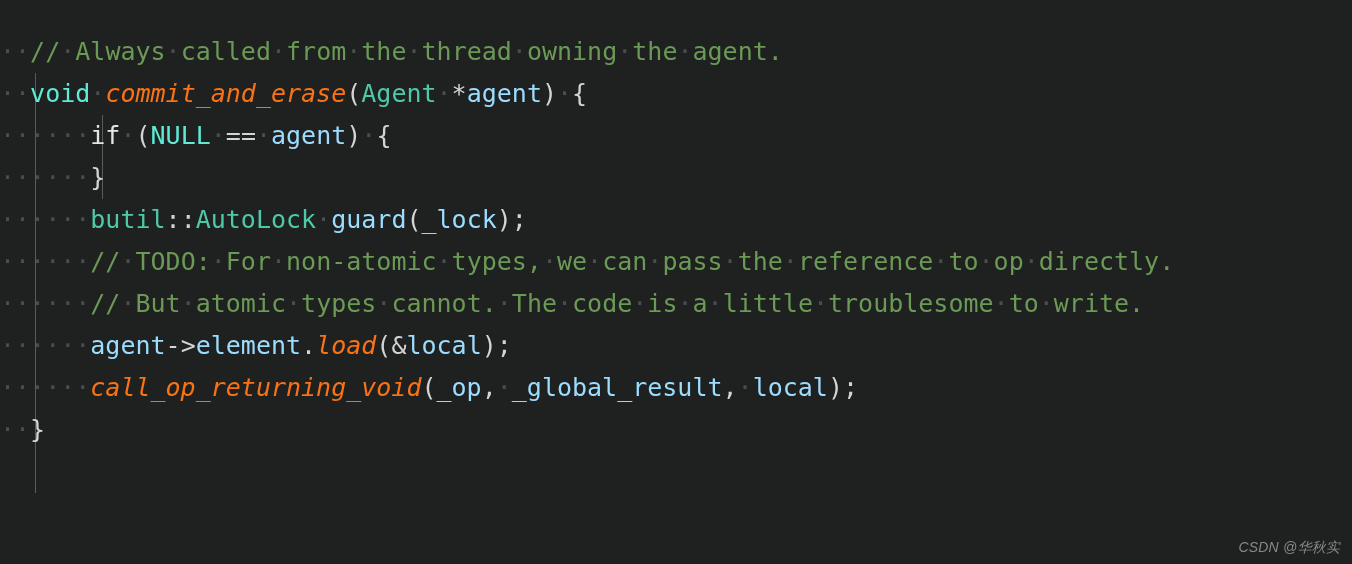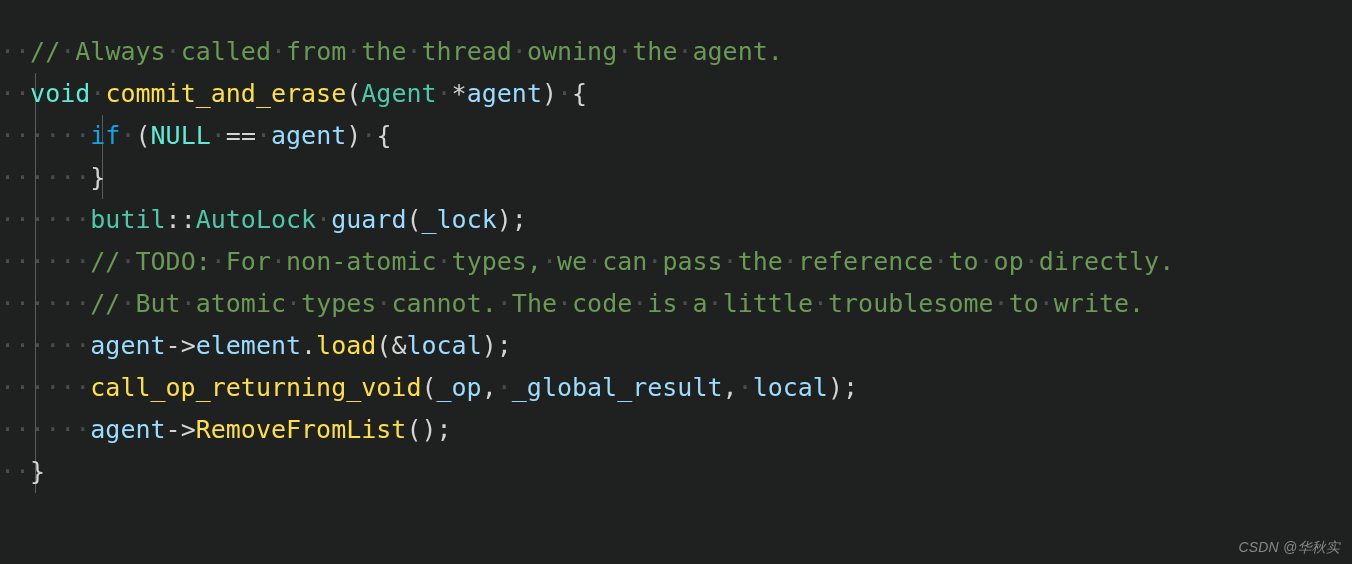--- a/index.html
+++ b/index.html
@@ -44,23 +44,23 @@
     top: 0;
     bottom: 0;
     z-index: 0;
   }
   .ln-inner { position: relative; z-index: 1; }
 
   
   .t-ws       { color: #4a4d4d; }
   .t-comment  { color: #6a9a55; }
   .t-keyword  { color: #5eead4; }
-  .t-ctrl     { color: #0ea5e9; text-align: center; }
+  .t-ctrl     { color: #e5e5e5; text-align: center; }
   .t-type     { color: #4ec9a8; }
-  .t-func     { color: #fde047; }
+  .t-func     { color: #f97316; font-style: italic; }
   .t-var      { color: #9cdcfe; }
   .t-punct    { color: #d4d4d4; }
 
   #watermark {
     position: absolute;
     right: 12px;
     bottom: 8px;
     color: #9a9a9a;
     font-family: "Liberation Sans", "DejaVu Sans", sans-serif;
     font-size: 14px;
@@ -80,17 +80,16 @@
       <div class="guide" style="left: 101.5px; top: 84px; height: 84px; bottom: auto;"></div>
       <div class="code-line"><span class="ln-inner"><span class="t-ws">··</span><span class="t-comment">//<span class="t-ws">·</span>Always<span class="t-ws">·</span>called<span class="t-ws">·</span>from<span class="t-ws">·</span>the<span class="t-ws">·</span>thread<span class="t-ws">·</span>owning<span class="t-ws">·</span>the<span class="t-ws">·</span>agent.</span></span></div>
       <div class="code-line"><span class="ln-inner"><span class="t-ws">··</span><span class="t-keyword">void</span><span class="t-ws">·</span><span class="t-func">commit_and_erase</span><span class="t-punct">(</span><span class="t-type">Agent</span><span class="t-ws">·</span><span class="t-punct">*</span><span class="t-var">agent</span><span class="t-punct">)</span><span class="t-ws">·</span><span class="t-punct">{</span></span></div>
       <div class="code-line"><span class="ln-inner"><span class="t-ws">······</span><span class="t-ctrl">if</span><span class="t-ws">·</span><span class="t-punct">(</span><span class="t-keyword">NULL</span><span class="t-ws">·</span><span class="t-punct">==</span><span class="t-ws">·</span><span class="t-var">agent</span><span class="t-punct">)</span><span class="t-ws">·</span><span class="t-punct">{</span></span></div>
       <div class="code-line"><span class="ln-inner"><span class="t-ws">······</span><span class="t-punct">}</span></span></div>
       <div class="code-line"><span class="ln-inner"><span class="t-ws">······</span><span class="t-type">butil</span><span class="t-punct">::</span><span class="t-type">AutoLock</span><span class="t-ws">·</span><span class="t-var">guard</span><span class="t-punct">(</span><span class="t-var">_lock</span><span class="t-punct">)</span><span class="t-punct">;</span></span></div>
       <div class="code-line"><span class="ln-inner"><span class="t-ws">······</span><span class="t-comment">//<span class="t-ws">·</span>TODO:<span class="t-ws">·</span>For<span class="t-ws">·</span>non-atomic<span class="t-ws">·</span>types,<span class="t-ws">·</span>we<span class="t-ws">·</span>can<span class="t-ws">·</span>pass<span class="t-ws">·</span>the<span class="t-ws">·</span>reference<span class="t-ws">·</span>to<span class="t-ws">·</span>op<span class="t-ws">·</span>directly.</span></span></div>
       <div class="code-line"><span class="ln-inner"><span class="t-ws">······</span><span class="t-comment">//<span class="t-ws">·</span>But<span class="t-ws">·</span>atomic<span class="t-ws">·</span>types<span class="t-ws">·</span>cannot.<span class="t-ws">·</span>The<span class="t-ws">·</span>code<span class="t-ws">·</span>is<span class="t-ws">·</span>a<span class="t-ws">·</span>little<span class="t-ws">·</span>troublesome<span class="t-ws">·</span>to<span class="t-ws">·</span>write.</span></span></div>
       <div class="code-line"><span class="ln-inner"><span class="t-ws">······</span><span class="t-var">agent</span><span class="t-punct">-&gt;</span><span class="t-var">element</span><span class="t-punct">.</span><span class="t-func">load</span><span class="t-punct">(</span><span class="t-punct">&amp;</span><span class="t-var">local</span><span class="t-punct">)</span><span class="t-punct">;</span></span></div>
       <div class="code-line"><span class="ln-inner"><span class="t-ws">······</span><span class="t-func">call_op_returning_void</span><span class="t-punct">(</span><span class="t-var">_op</span><span class="t-punct">,</span><span class="t-ws">·</span><span class="t-var">_global_result</span><span class="t-punct">,</span><span class="t-ws">·</span><span class="t-var">local</span><span class="t-punct">)</span><span class="t-punct">;</span></span></div>
-      <div class="code-line"><span class="ln-inner"><span class="t-ws">······</span><span class="t-var">agent</span><span class="t-punct">-&gt;</span><span class="t-func">RemoveFromList</span><span class="t-punct">(</span><span class="t-punct">)</span><span class="t-punct">;</span></span></div>
       <div class="code-line"><span class="ln-inner"><span class="t-ws">··</span><span class="t-punct">}</span></span></div>
     </div>
   <div id="watermark">CSDN @华秋实</div>
 </div>
 
 </body></html>

